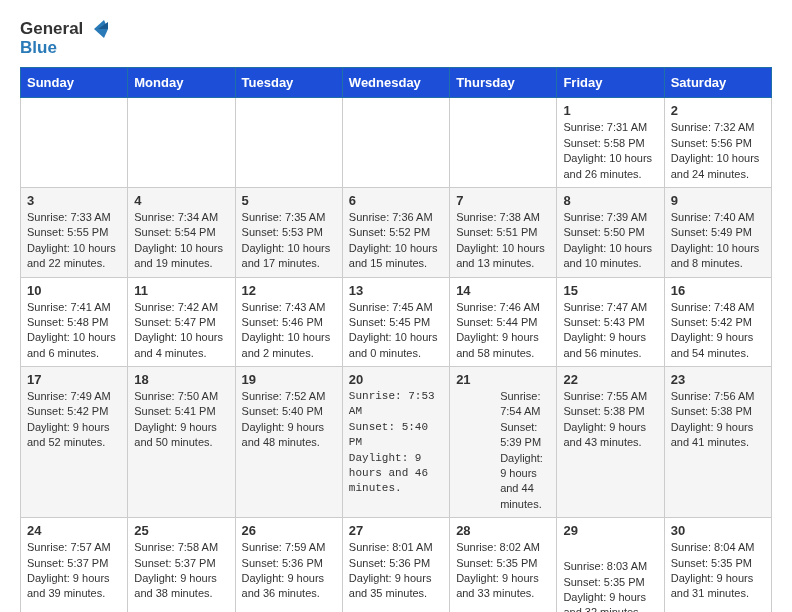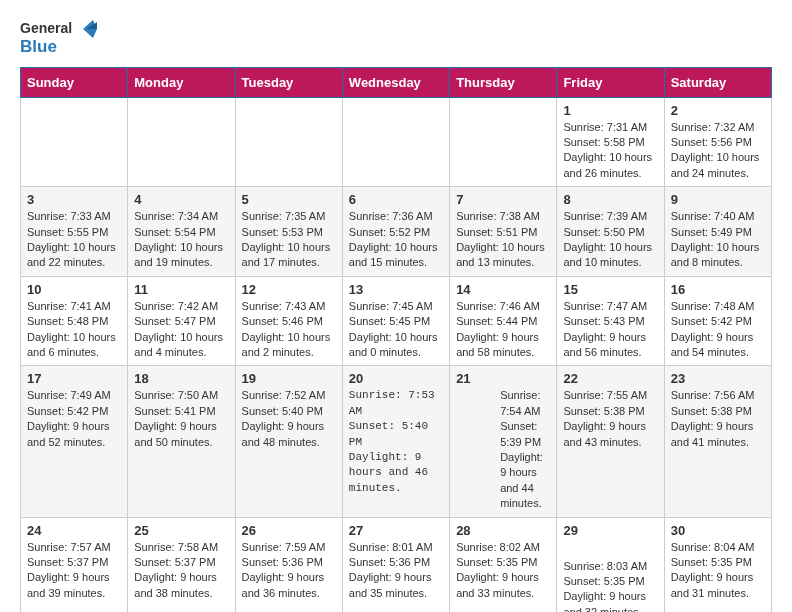--- a/index.html
+++ b/index.html
@@ -32,21 +32,21 @@
     .location {
       font-size: 15px;
       color: #555;
     }
     table {
       width: 100%;
       border-collapse: collapse;
       table-layout: fixed;
     }
     thead tr th {
-      background-color: #be185d;
+      background-color: #1d4ed8;
       color: #fff;
       font-size: 13px;
       font-weight: bold;
       padding: 7px 6px;
       text-align: left;
       border: 1px solid #1e6ea8;
     }
     tbody tr td {
       border: 1px solid #ccc;
       vertical-align: top;
@@ -72,21 +72,21 @@
       background: #fff;
     }
   </style>
 </head>
 <body>
 
 <div class="header">
   <div class="logo">
   <div style="display:flex;flex-direction:column;align-items:flex-start;line-height:1.1;">
     <div style="display:flex;align-items:center;">
-      <span style="font-size:14px;font-weight:bold;color:#333;">General</span>
+      <span style="font-size:17px;font-weight:bold;color:#333;">General</span>
       <svg width="22" height="18" viewBox="0 0 22 18" style="margin-left:3px;">
         <polygon points="8,9 18,0 22,9 18,18" fill="#2a7ab8"></polygon>
         <polygon points="12,9 22,2 22,9" fill="#1a5a90"></polygon>
       </svg>
     </div>
     <span style="font-size:17px;font-weight:bold;color:#2a7ab8;">Blue</span>
   </div>
 </div>
   <div class="title-area">
     <div class="month-title"></div>

